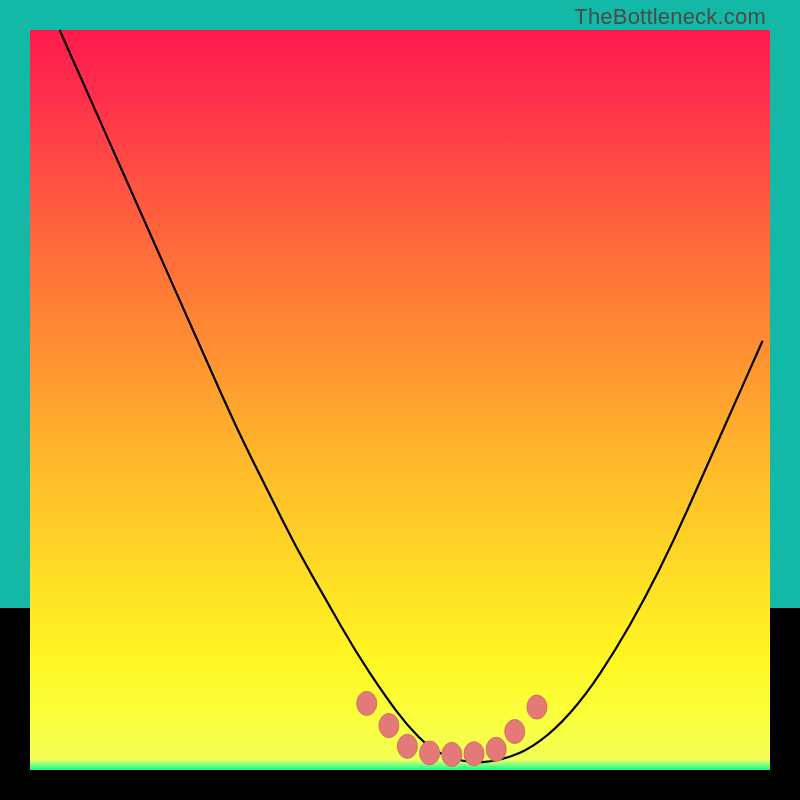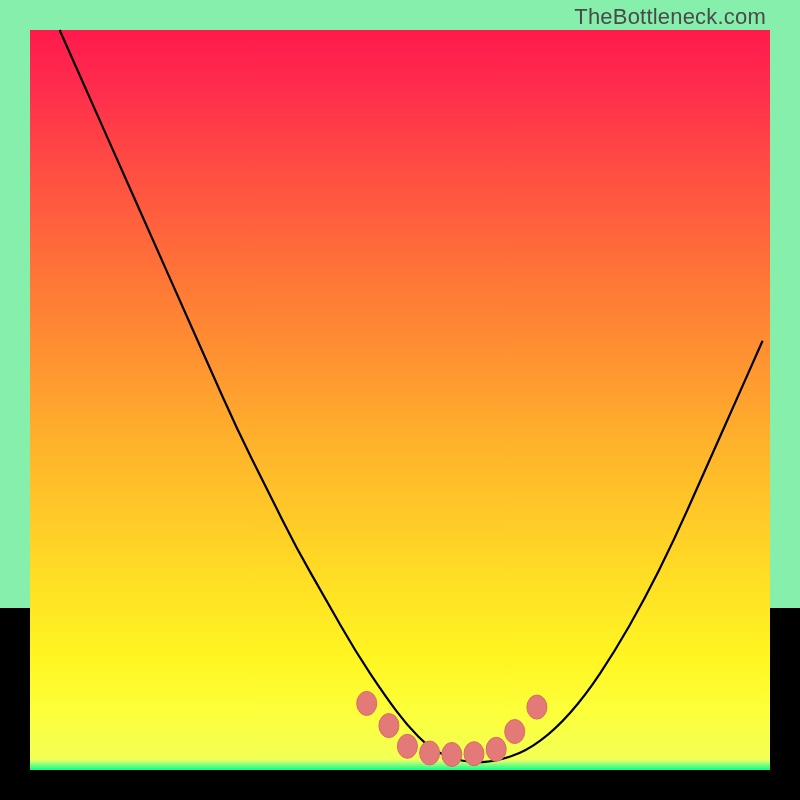--- a/index.html
+++ b/index.html
@@ -10,21 +10,21 @@
     overflow: hidden;
     background: #000;
     font-family: Arial, Helvetica, sans-serif;
   }
   .frame {
     position: absolute;
     left: 0;
     top: 0;
     width: 800px;
     height: 608px;
-    background: #86efac;
+    background: #14b8a6;
   }
   .plot-area {
     position: absolute;
     left: 30px;
     top: 30px;
     width: 740px;
     height: 740px;
     
     background: linear-gradient(to bottom,
       #ff1a4d 0%,

